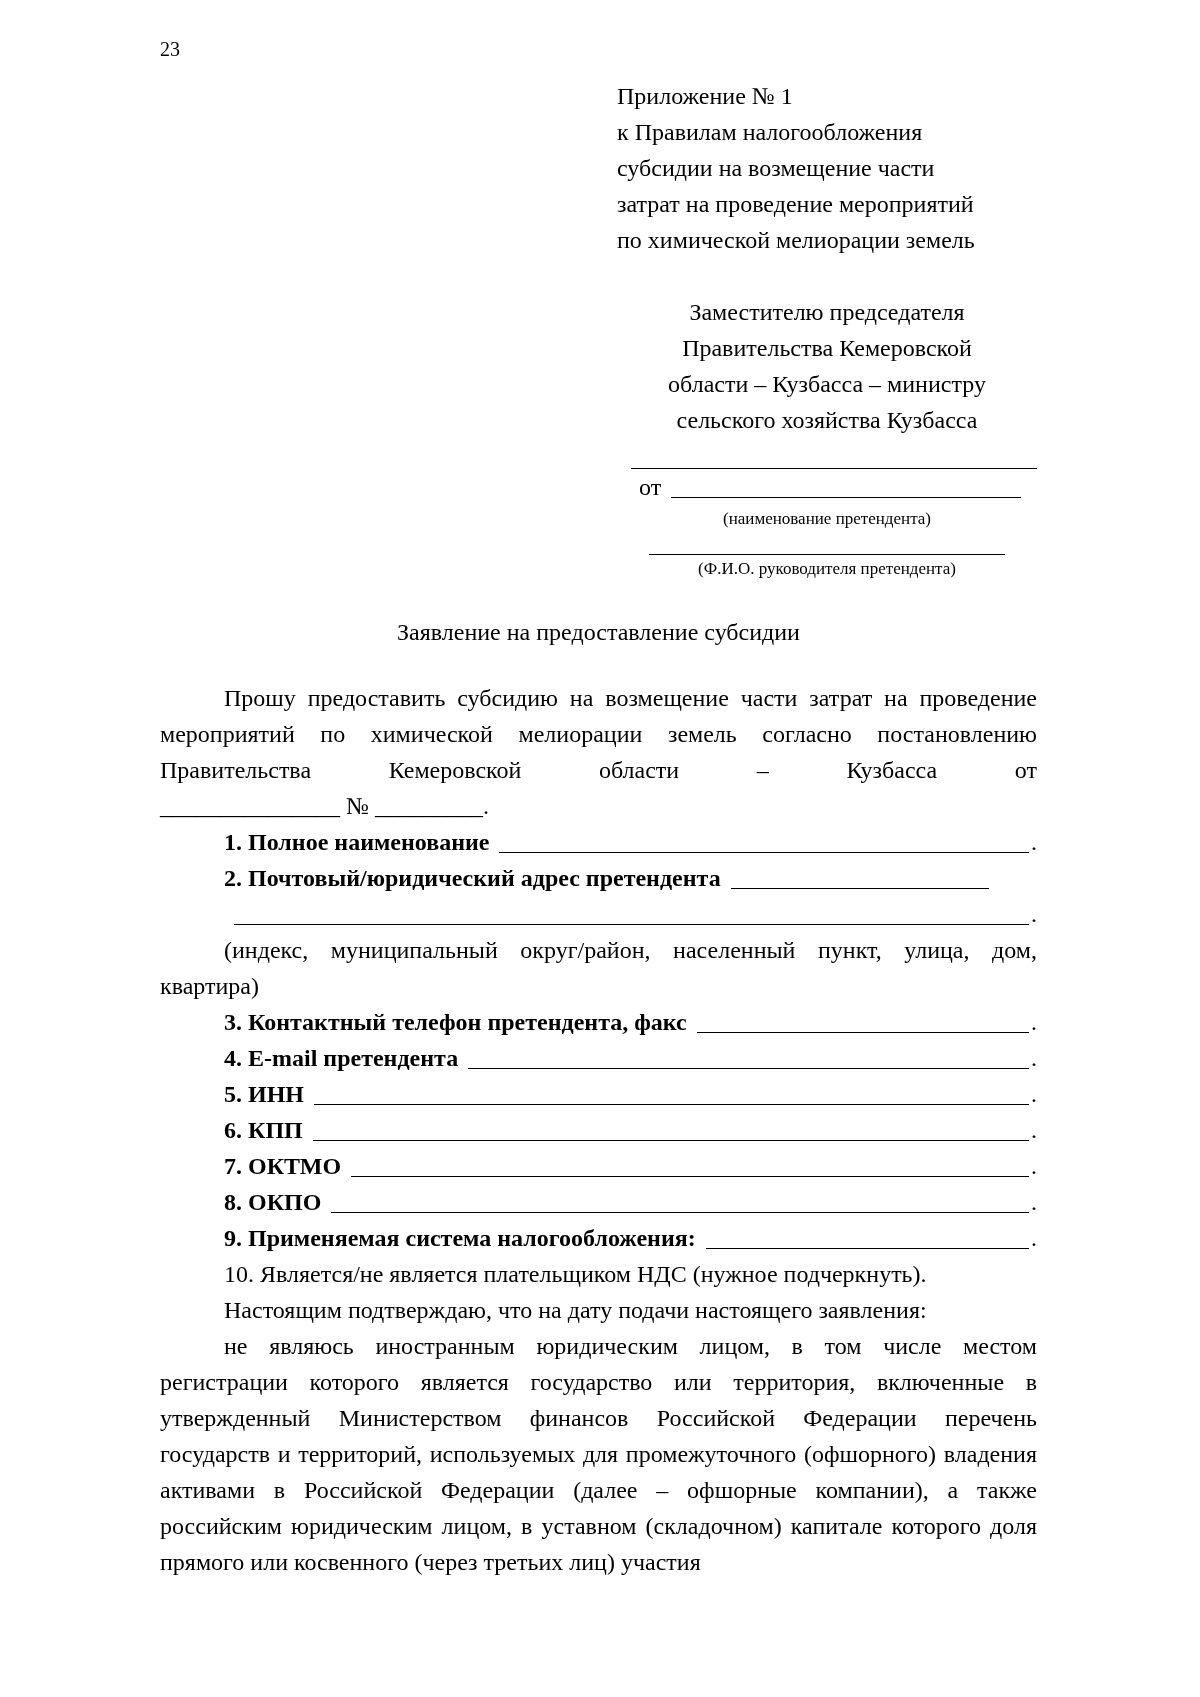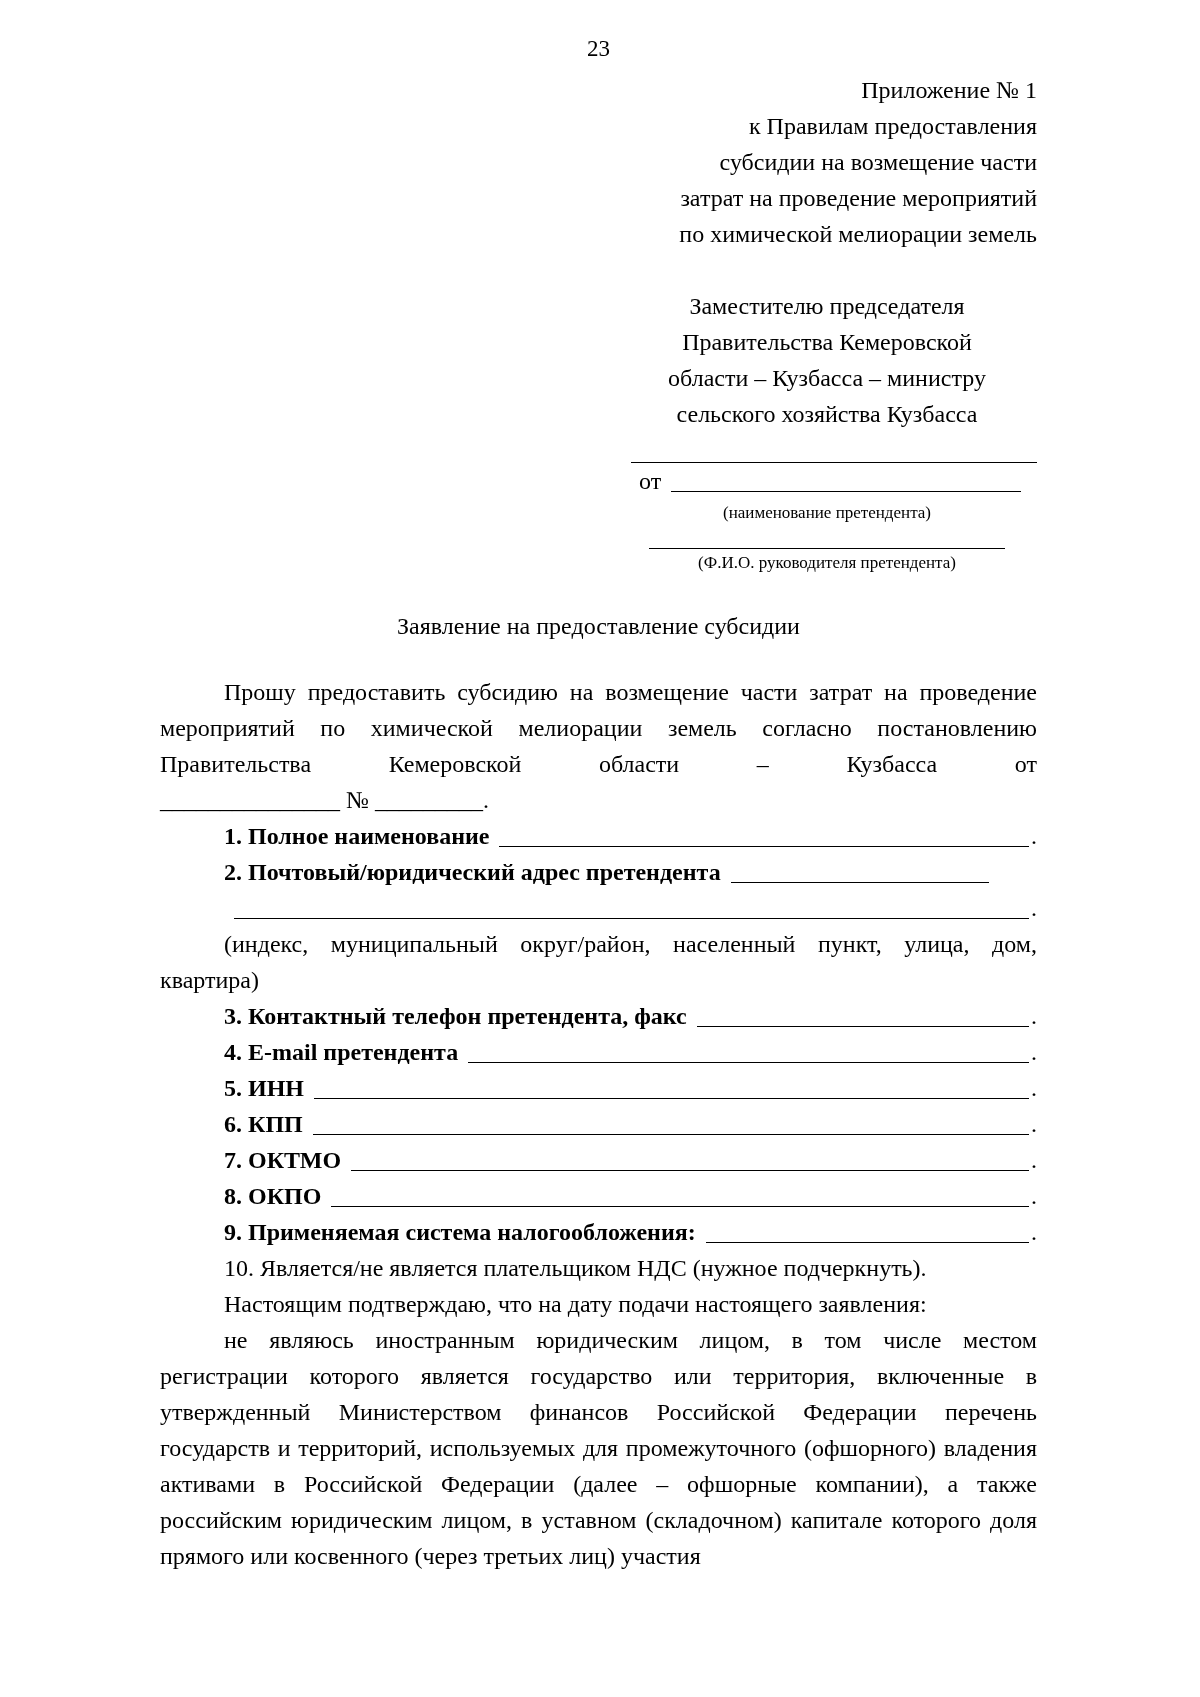--- a/index.html
+++ b/index.html
@@ -14,32 +14,31 @@
     padding: 34px 163px 0 160px;
     overflow: hidden;
     background: #ffffff;
     color: #000000;
     font-family: "Liberation Serif", serif;
     font-size: 24px;
   }
   p { margin: 0; }
 
   .page-number {
-    text-align: center;
-    font-size: 23px;
+    font-size: 20px;
     line-height: 30px;
   }
 
   
   .right-col {
     width: 420px;
     margin-left: auto;
     line-height: 36px;
   }
-  .appendix   { margin-top: 8px; text-align: right; }
+  .appendix   { margin-top: 14px; text-align: left; }
   .addressee  { margin-top: 36px; text-align: center; }
   .from-block { margin-top: 8px; }
 
   .sig-line { border-bottom: 1.5px solid #000; }
   .sig-top  { height: 22px; margin-left: 14px; }
   .from-row {
     display: flex;
     align-items: flex-end;
     height: 36px;
     text-align: right;
@@ -89,21 +88,21 @@
 <body>
 
 <div class="page">
 
   <div class="page-number">23</div>
 
   <div class="right-col">
 
     <div class="appendix">
       <div>Приложение № 1</div>
-      <div>к Правилам предоставления</div>
+      <div>к Правилам налогообложения</div>
       <div>субсидии на возмещение части</div>
       <div>затрат  на проведение мероприятий</div>
       <div>по химической мелиорации земель</div>
     </div>
 
     <div class="addressee">
       <div>Заместителю председателя</div>
       <div>Правительства Кемеровской</div>
       <div>области – Кузбасса – министру</div>
       <div>сельского хозяйства Кузбасса</div>

